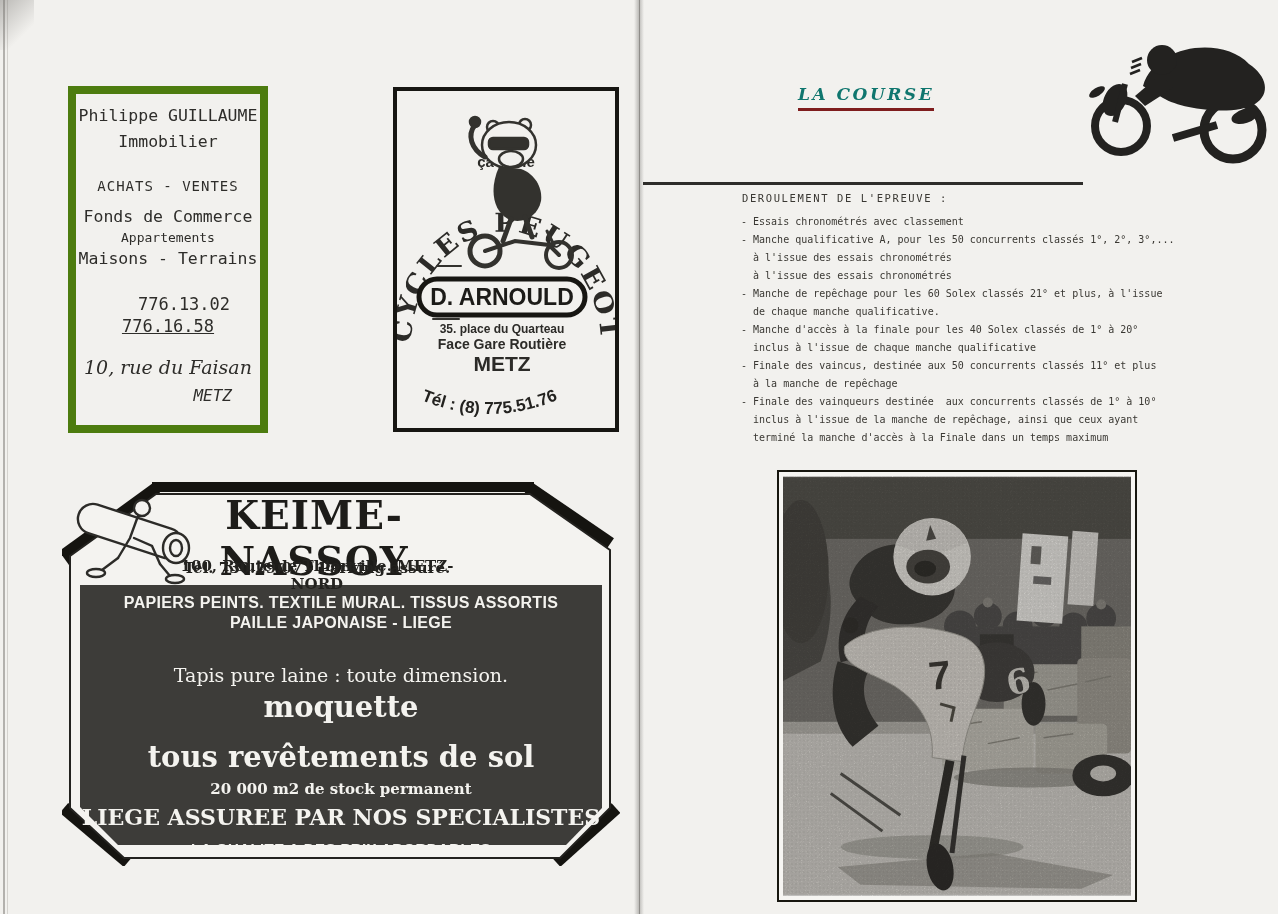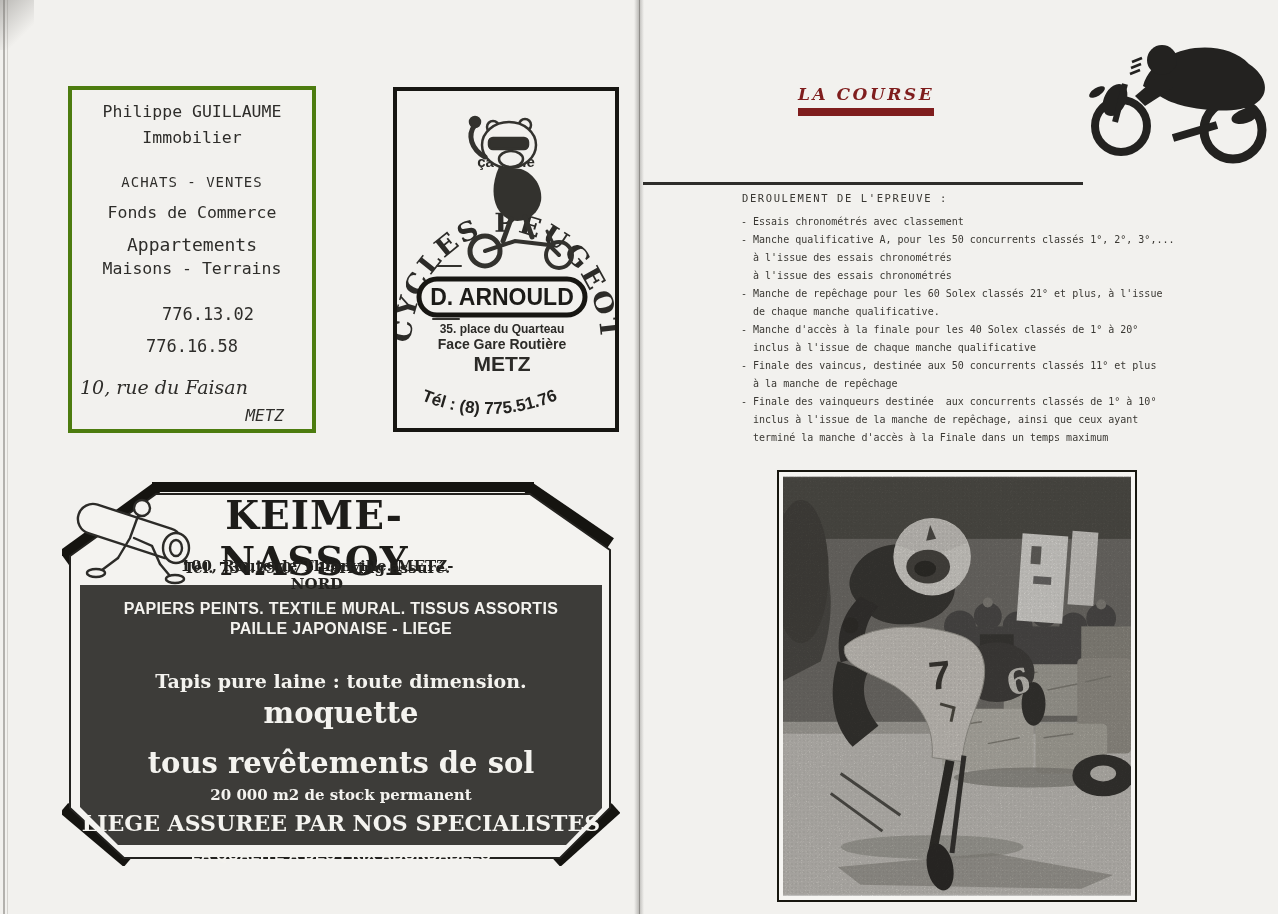--- a/index.html
+++ b/index.html
@@ -12,32 +12,32 @@
   .edge-line-1{position:absolute;left:3px;top:0;width:2px;height:100%;background:#b3b1ad;}
   .edge-line-2{position:absolute;left:7px;top:0;width:1px;height:100%;background:#d4d2ce;}
   .corner-shade{position:absolute;left:0;top:0;width:34px;height:50px;
     background:linear-gradient(135deg,rgba(120,118,114,.45),rgba(120,118,114,0) 70%);}
   .fold{position:absolute;left:634px;top:0;width:10px;height:100%;
     background:linear-gradient(90deg,rgba(110,108,104,0),rgba(105,103,99,.40) 50%,rgba(110,108,104,0));}
   .fold-line{position:absolute;left:639px;top:0;width:1px;height:100%;background:#8f8d89;}
 
   
   .ad-guillaume{
-    position:absolute;left:68px;top:86px;width:248px;height:347px;box-sizing:border-box;
-    border:4px solid #4d7c0f;text-align:center;
+    position:absolute;left:68px;top:86px;width:200px;height:347px;box-sizing:border-box;
+    border:8px solid #4d7c0f;text-align:center;
     font-family:"DejaVu Sans Mono",monospace;color:#2e2d2a;
   }
   .ad-guillaume .g-name{font-size:16.5px;margin-top:12px;}
   .ad-guillaume .g-job{font-size:16.5px;margin-top:7px;}
   .ad-guillaume .g-achats{font-size:14px;margin-top:27px;letter-spacing:1px;}
   .ad-guillaume .g-fonds{font-size:16.5px;margin-top:13px;}
-  .ad-guillaume .g-app{font-size:18px;margin-top:12px;}
+  .ad-guillaume .g-app{font-size:13px;margin-top:4px;}
   .ad-guillaume .g-maisons{font-size:16.5px;margin-top:4px;}
   .ad-guillaume .g-phone1{font-size:17px;margin-top:26px;padding-left:32px;}
-  .ad-guillaume .g-phone2{font-size:17px;margin-top:12px;}
+  .ad-guillaume .g-phone2{font-size:17px;margin-top:2px;text-decoration:underline;}
   .ad-guillaume .g-street{font-family:"DejaVu Serif",serif;font-style:italic;font-size:19px;
     margin-top:20px;text-align:left;padding-left:8px;}
   .ad-guillaume .g-city{font-style:italic;font-size:16px;margin-top:8px;text-align:right;padding-right:28px;}
 
   
   .ad-peugeot{
     position:absolute;left:393px;top:87px;width:226px;height:345px;box-sizing:border-box;
     border:4px solid #171612;
   }
   .ad-peugeot svg{display:block;width:100%;height:100%;}
@@ -46,35 +46,35 @@
   .ad-keime{position:absolute;left:62px;top:478px;width:558px;height:388px;}
   .ad-keime .frame{position:absolute;left:0;top:0;width:100%;height:100%;}
   .keime-cartoon{position:absolute;left:6px;top:8px;width:152px;height:104px;}
   .k-brand{position:absolute;left:92px;top:14px;width:320px;text-align:center;
     font-family:"DejaVu Serif",serif;font-weight:bold;font-size:39px;letter-spacing:1px;color:#1d1c19;}
   .k-addr{position:absolute;left:95px;top:79px;width:320px;text-align:center;
     font-family:"DejaVu Serif",serif;font-weight:bold;font-size:15px;color:#23221f;}
   .k-phone{position:absolute;left:95px;top:81px;width:320px;text-align:center;
     font-family:"DejaVu Serif",serif;font-weight:bold;font-size:15px;color:#23221f;}
   .k-panel{position:absolute;left:18px;top:107px;width:522px;text-align:center;color:#f4f3ef;}
-  .k-prod1{font-size:16px;font-weight:bold;margin-top:15px;letter-spacing:.3px;}
+  .k-prod1{font-size:16px;font-weight:bold;margin-top:9px;letter-spacing:.3px;}
   .k-prod2{font-size:16px;font-weight:bold;margin-top:2px;letter-spacing:.3px;}
-  .k-tapis{font-family:"DejaVu Serif",serif;font-weight:bold;font-size:19px;margin-top:32px;}
+  .k-tapis{font-family:"DejaVu Serif",serif;font-weight:normal;font-size:19px;margin-top:32px;}
   .k-moq{font-family:"DejaVu Serif",serif;font-weight:bold;font-size:29px;margin-top:4px;}
   .k-sols{font-family:"DejaVu Serif",serif;font-weight:bold;font-size:29px;margin-top:16px;}
   .k-stock{font-family:"DejaVu Serif",serif;font-weight:bold;font-size:15px;margin-top:6px;}
   .k-pose{font-family:"DejaVu Serif",serif;font-weight:bold;font-size:22px;margin-top:6px;}
   .k-qual{font-weight:bold;font-size:15px;margin-top:10px;letter-spacing:.4px;}
 
   
   .course-title{
     position:absolute;left:798px;top:84px;
     font-family:"DejaVu Serif",serif;font-weight:bold;font-style:italic;
-    font-size:17px;letter-spacing:2.5px;color:#7f1d1d;
-    border-bottom:8px solid #7f1d1d;padding-bottom:4px;
+    font-size:17px;letter-spacing:2.5px;color:#0f766e;
+    border-bottom:3px solid #7f1d1d;padding-bottom:4px;
   }
   .moto-icon{position:absolute;left:1085px;top:28px;width:190px;height:142px;}
   .head-rule{position:absolute;left:643px;top:182px;width:440px;height:3px;background:#2e2d2a;}
   .epreuve-heading{
     position:absolute;left:742px;top:192px;
     font-family:"DejaVu Sans Mono",monospace;font-size:10.5px;letter-spacing:1.6px;color:#3a3833;
   }
   .epreuve-body{
     position:absolute;left:741px;top:213px;
     font-family:"DejaVu Sans Mono",monospace;font-size:10px;color:#3a3833;

